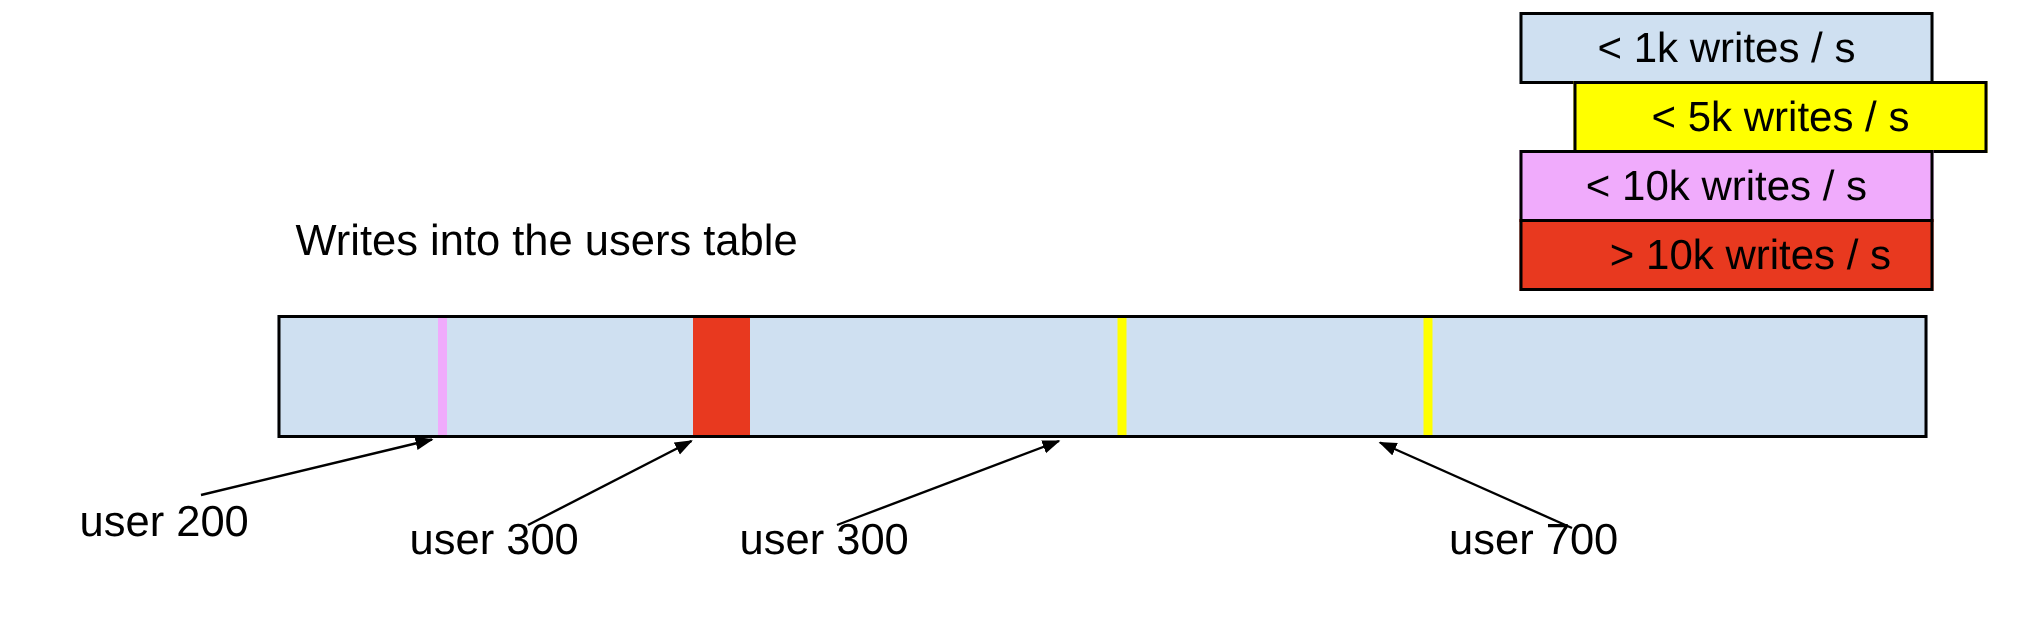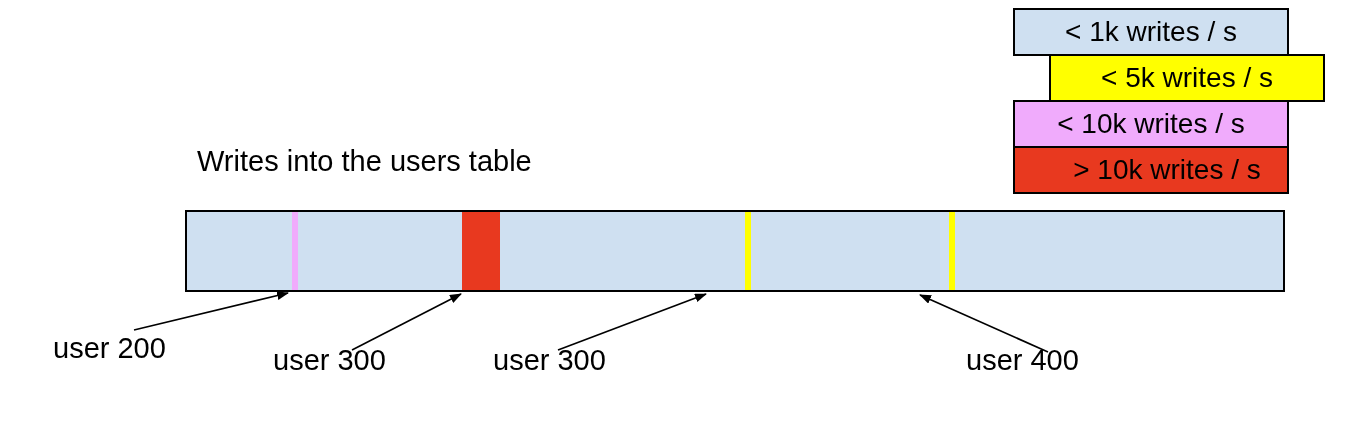--- a/index.html
+++ b/index.html
@@ -124,21 +124,21 @@
   <div class="users-bar">
     <div class="stripe stripe-user-100 c-orange"></div>
     <div class="stripe stripe-user-200 c-red"></div>
     <div class="stripe stripe-user-300 c-yellow"></div>
     <div class="stripe stripe-user-400 c-yellow"></div>
   </div>
 
   <div class="user-label label-user-100">user 200</div>
   <div class="user-label label-user-200">user 300</div>
   <div class="user-label label-user-300">user 300</div>
-  <div class="user-label label-user-400">user 400</div>
+  <div class="user-label label-user-400">user 700</div>
 
   <svg class="arrow-overlay" viewBox="0 0 1350 422">
     <defs>
       <marker id="arrowhead" markerUnits="userSpaceOnUse" markerWidth="14" markerHeight="11" refX="11" refY="4.5" orient="auto">
         <path d="M0,0 L12,4.5 L0,9 Z" fill="#000000"></path>
       </marker>
     </defs>
     <g>
       <line x1="134" y1="330" x2="288" y2="293" stroke="#000000" stroke-width="1.6" marker-end="url(#arrowhead)"></line>
     </g>

